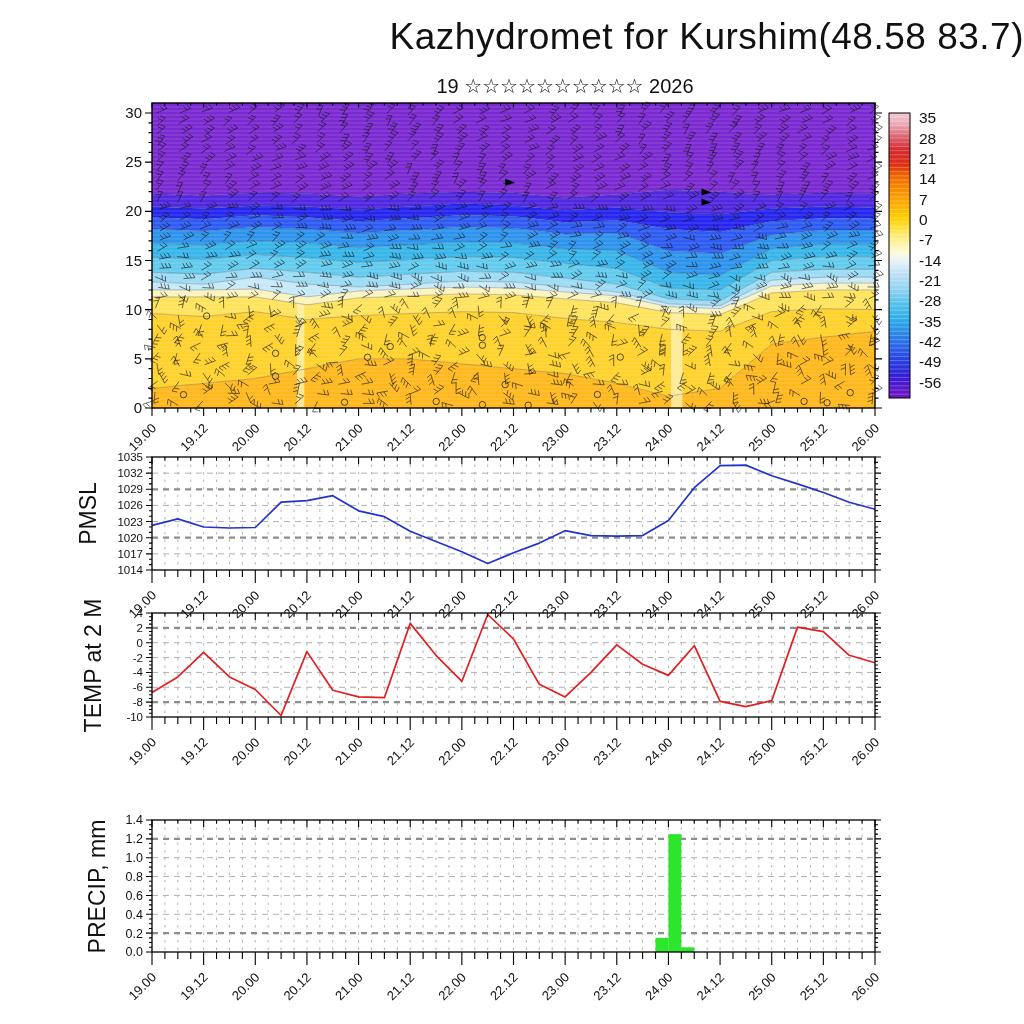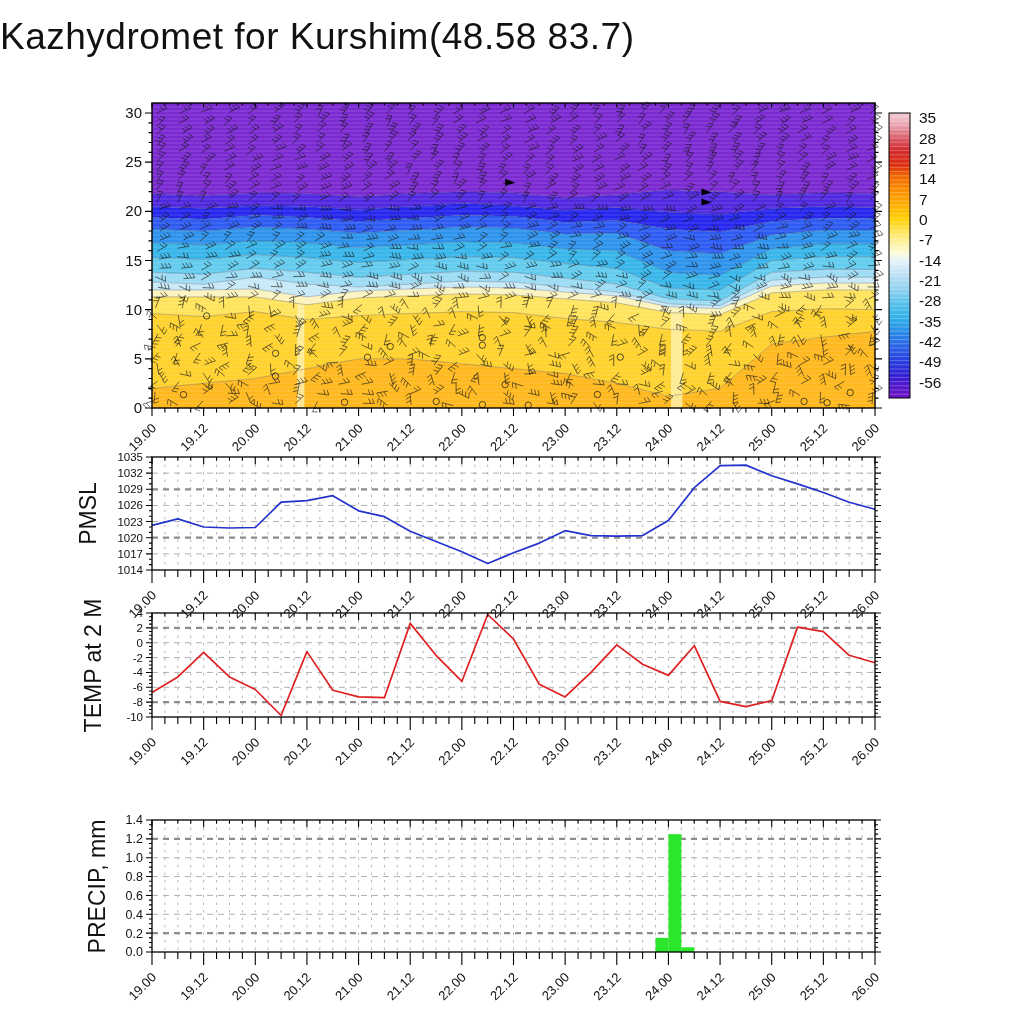--- a/index.html
+++ b/index.html
@@ -1,18 +1,18 @@
 <!DOCTYPE html>
 <html><head>
 <meta charset="utf-8">
 <style>
   html,body{margin:0;padding:0;background:#ffffff;}
   body{font-family:"Liberation Sans", sans-serif;color:#111;}
   .page{position:relative;width:1024px;height:1024px;background:#fff;overflow:hidden;}
-  .title{position:absolute;top:16px;left:0;width:1024px;text-align:left;font-size:37px;letter-spacing:0.5px;}
+  .title{position:absolute;top:16px;left:0;width:1024px;text-align:right;font-size:37px;letter-spacing:0.5px;}
   .subtitle{position:absolute;top:74px;left:565px;transform:translateX(-50%);font-size:20px;white-space:nowrap;}
   .vlabel{position:absolute;width:260px;text-align:center;transform:rotate(-90deg);font-size:23px;white-space:nowrap;}
   #canvas{position:absolute;left:0;top:0;}
 </style>
 </head>
 <body>
 
 <div class="page">
   <svg id="canvas" width="1024" height="1024" viewBox="0 0 1024 1024">
       <g>
@@ -405,16 +405,17 @@
         <text x="570.1428571428571" y="978" text-anchor="end" font-size="13" transform="rotate(-45 570.1428571428571 978)" fill="#111">23.00</text>
         <text x="621.7857142857143" y="978" text-anchor="end" font-size="13" transform="rotate(-45 621.7857142857143 978)" fill="#111">23.12</text>
         <text x="673.4285714285714" y="978" text-anchor="end" font-size="13" transform="rotate(-45 673.4285714285714 978)" fill="#111">24.00</text>
         <text x="725.0714285714286" y="978" text-anchor="end" font-size="13" transform="rotate(-45 725.0714285714286 978)" fill="#111">24.12</text>
         <text x="776.7142857142857" y="978" text-anchor="end" font-size="13" transform="rotate(-45 776.7142857142857 978)" fill="#111">25.00</text>
         <text x="828.3571428571429" y="978" text-anchor="end" font-size="13" transform="rotate(-45 828.3571428571429 978)" fill="#111">25.12</text>
         <text x="880" y="978" text-anchor="end" font-size="13" transform="rotate(-45 880 978)" fill="#111">26.00</text>
       </g>
     </svg>
   <div class="title">Kazhydromet for Kurshim(48.58 83.7)</div>
+  <div class="subtitle">19 ☆☆☆☆☆☆☆☆☆☆ 2026</div>
   <div class="vlabel" style="left:-42px;top:500px;">PMSL</div>
   <div class="vlabel" style="left:-37px;top:652px;">TEMP at 2 M</div>
   <div class="vlabel" style="left:-33px;top:873px;">PRECIP, mm</div>
 </div>
 
 </body></html>

